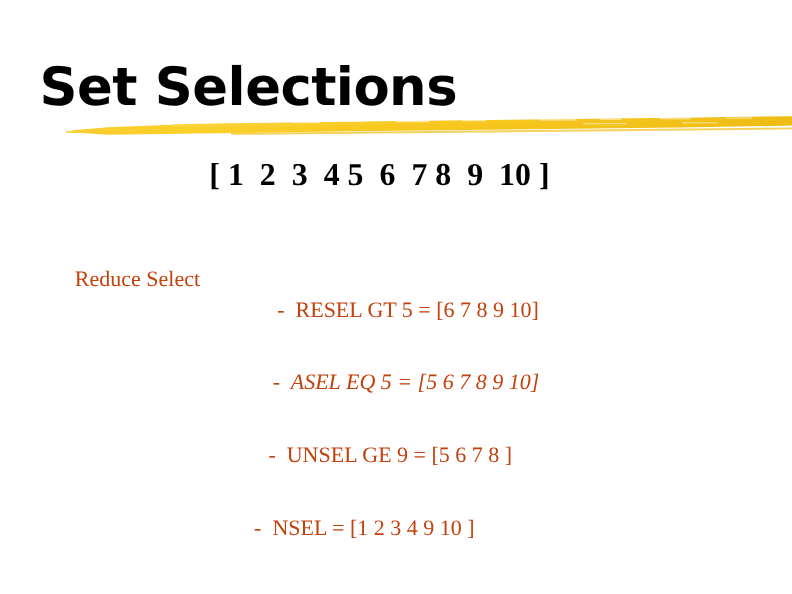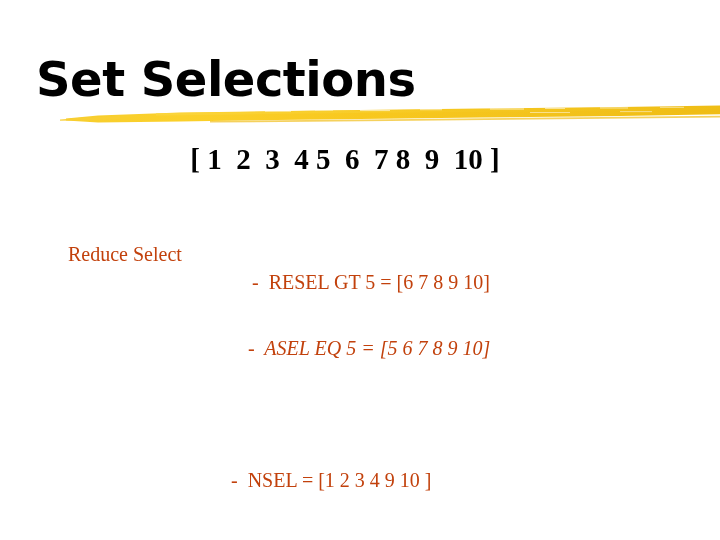--- a/index.html
+++ b/index.html
@@ -143,20 +143,21 @@
     <div class="row row-1">
       <span class="row-label">Reduce Select</span>
       <span class="row-expr">-  RESEL GT 5 = [6 7 8 9 10]</span>
     </div>
 
     <div class="row row-2">
       <span class="row-expr">-  ASEL EQ 5 = [5 6 7 8 9 10]</span>
     </div>
 
     <div class="row row-3">
+      <span class="row-expr">-  UNSEL GE 9 = [5 6 7 8 ]</span>
     </div>
 
     <div class="row row-4">
       <span class="row-expr">-  NSEL = [1 2 3 4 9 10 ]</span>
     </div>
 
   </div>
 
 </div>
 

